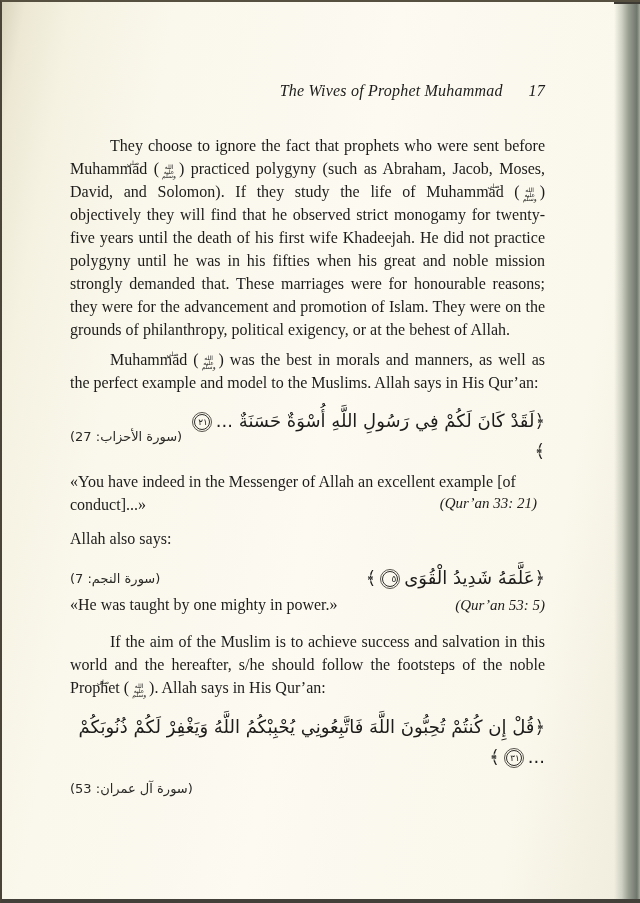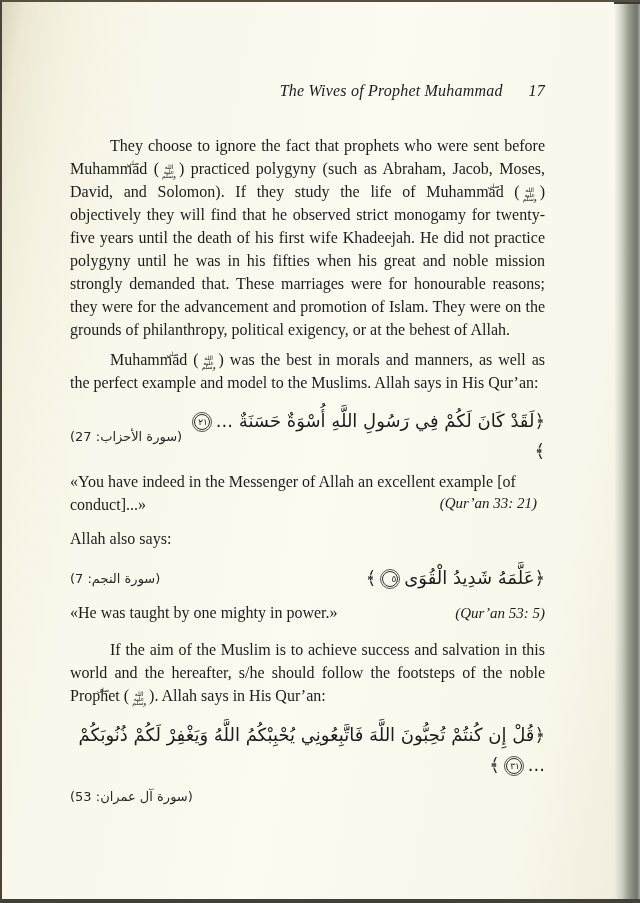--- a/index.html
+++ b/index.html
@@ -125,21 +125,21 @@
     text-align: left;
   }
   .trans-block .ref {
     position: absolute;
     right: 8px;
     bottom: 1px;
     font-style: italic;
     font-size: 15px;
   }
   .trans-row {
-    margin-top: 8px;
+    margin-top: 0;
     display: flex;
     justify-content: space-between;
     align-items: baseline;
     font-size: 16px;
     line-height: 23px;
   }
   .trans-row .ref { font-style: italic; font-size: 15px; }
   .mt-v1 { margin-top: 12px; }
   .mt-t1 { margin-top: 4px; }
   .mt-s3 { margin-top: 9px; }

